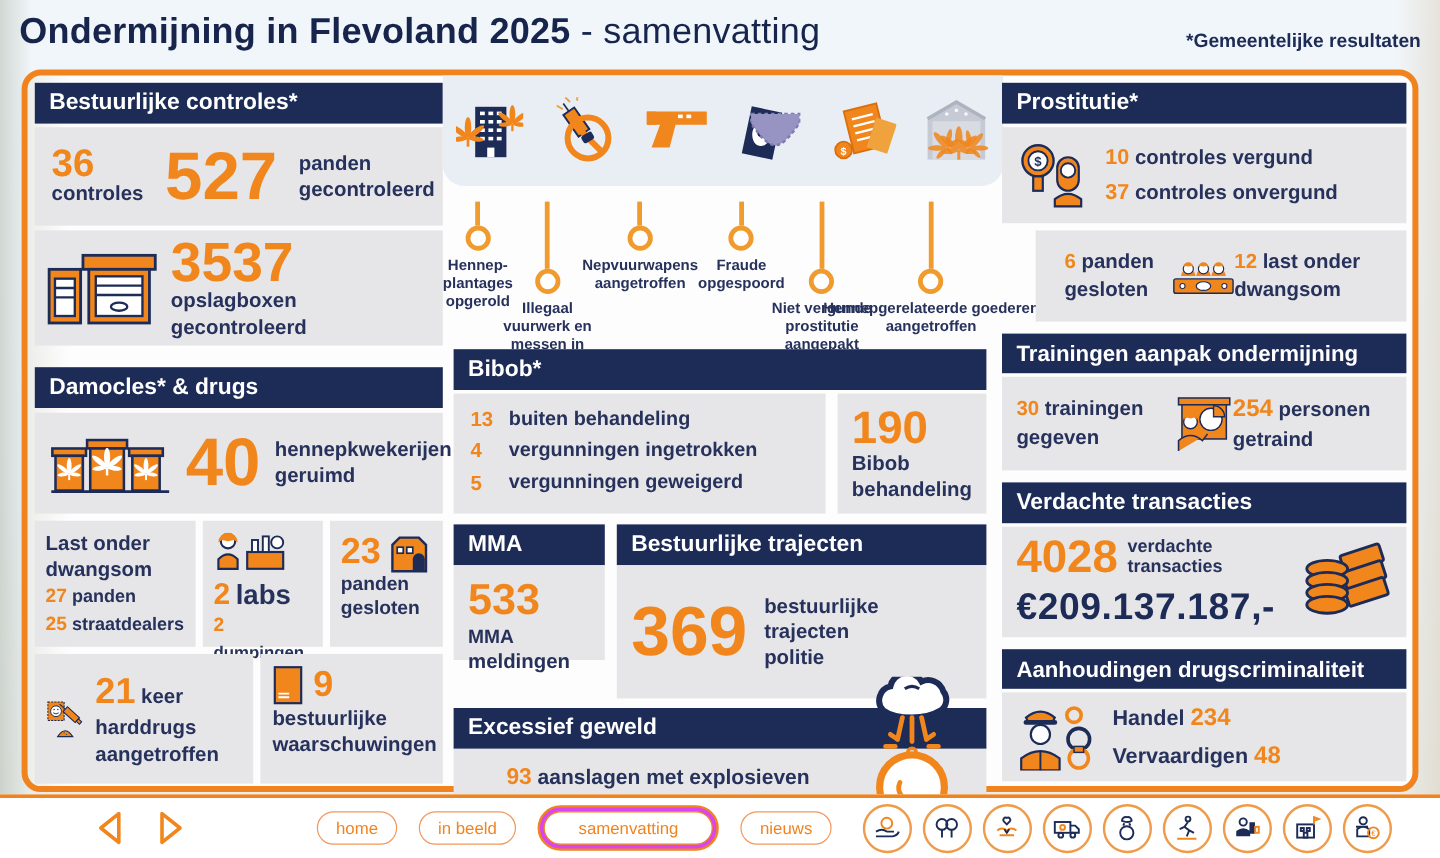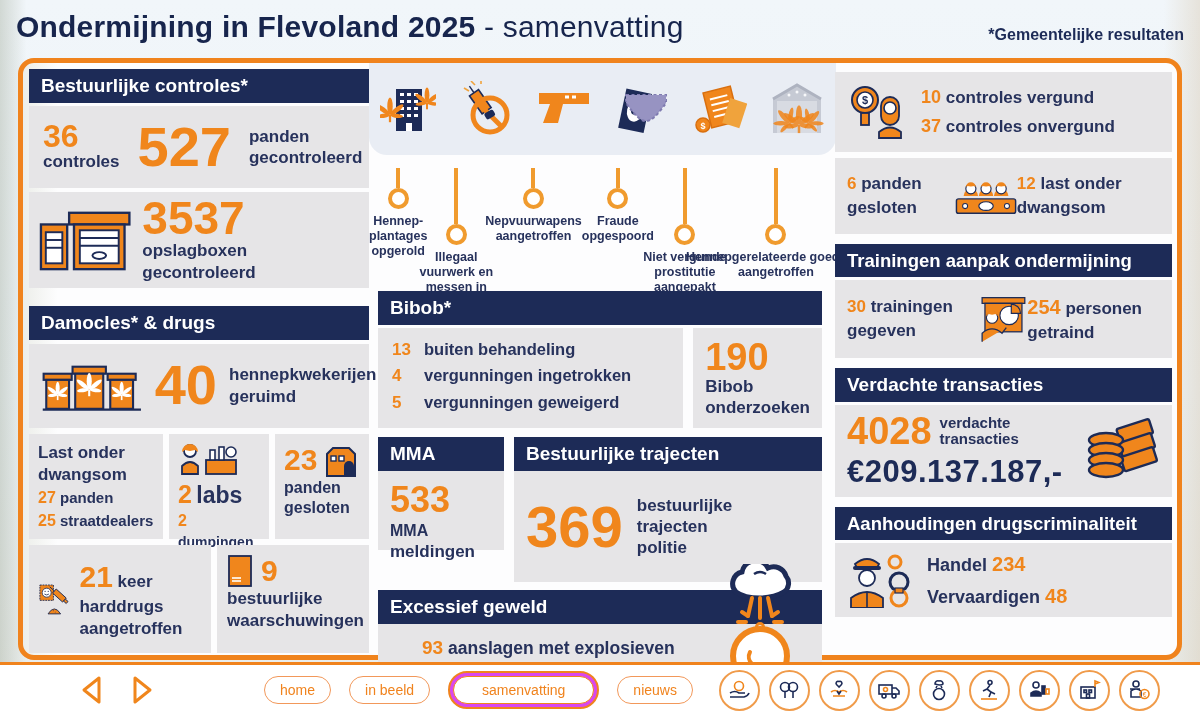--- a/index.html
+++ b/index.html
@@ -71,21 +71,21 @@
   .gw-card{padding:10px 0 10px 30px;height:72px;}
   .gw-row{font-size:17.5px;color:#27325c;font-weight:600;line-height:1.5;}
   .gw-row .num{font-size:19px;}
   .bomb{position:absolute;right:14px;top:-26px;}
 
   
   .col-right{position:absolute;left:812px;top:6px;width:337px;}
   .pr1{margin-top:3px;display:flex;align-items:center;gap:12px;padding:8px 12px;height:64px;}
   .pr-rows{font-size:17px;color:#27325c;font-weight:600;line-height:1.6;}
   .pr-rows .num{font-size:18px;}
-  .pr2{margin-top:6px;display:flex;align-items:center;justify-content:space-between;padding:8px 12px;height:60px;}
+  .pr2{margin-top:6px;display:flex;align-items:center;justify-content:space-between;padding:8px 24px;height:60px;margin-left:28px;}
   .pcol{font-size:17px;line-height:1.4;color:#27325c;font-weight:600;}
   .tr-head{margin-top:10px;}
   .tr-card{margin-top:3px;display:flex;align-items:center;justify-content:space-between;padding:6px 12px;height:66px;}
   .vt-card{margin-top:3px;display:flex;align-items:center;justify-content:space-between;padding:8px 12px;height:76px;}
   .amount{font-size:31px;font-weight:800;color:#1d2b57;letter-spacing:.5px;margin-top:4px;}
   .vt-sub{font-size:15px;line-height:1.1;}
   .ah-card{margin-top:3px;display:flex;align-items:center;gap:14px;padding:6px 12px;height:62px;}
   .ah-rows{font-size:18px;color:#27325c;font-weight:600;line-height:1.6;}
   .ah-rows .num{font-size:20px;}
 
@@ -370,21 +370,21 @@
             <span class="num">4</span>
             <span>vergunningen ingetrokken</span>
           </div>
         <div class="br">
             <span class="num">5</span>
             <span>vergunningen geweigerd</span>
           </div>
       </div>
       <div class="cd bibob-r">
         <div><span class="num n-md">190</span> <span class="lbl t17">Bibob</span></div>
-        <div class="lbl t17">onderzoeken</div>
+        <div class="lbl t17">behandeling</div>
       </div>
     </div>
 
     <div class="mma-row">
       <div class="mma-col">
         <div class="sh">MMA</div>
         <div class="cd mma-card">
           <div><span class="num" style="font-size:36px">533</span> <span class="lbl" style="font-size:16px">MMA</span></div>
           <div class="lbl t17" style="font-weight:600">meldingen</div>
         </div>
@@ -418,20 +418,21 @@
             <line x1="66" y1="48" x2="60" y2="52"></line>
         </g>
         <circle cx="48" cy="63" r="3.5" fill="none" stroke="#f0861c" stroke-width="3"></circle>
         <circle cx="48" cy="92" r="27" fill="#fff" stroke="#f0861c" stroke-width="6"></circle>
         <path d="M38,88 a10 10 0 0 0 2,12" fill="none" stroke="#f0861c" stroke-width="4" stroke-linecap="round"></path>
       </svg>
     </div>
   </div>
 
   <div class="col-right">
+    <div class="sh">Prostitutie*</div>
     <div class="cd pr1">
       <svg width="62" height="56" viewBox="0 0 62 56">
         <circle cx="18" cy="16" r="13" fill="#f0861c" stroke="#1d2b57" stroke-width="2"></circle>
         <circle cx="18" cy="16" r="8" fill="#fff" stroke="#1d2b57" stroke-width="1.6"></circle>
         <text x="18" y="20" font-size="11" font-weight="bold" fill="#1d2b57" text-anchor="middle" font-family="Liberation Sans, sans-serif">$</text>
         <rect x="14" y="29" width="8" height="12" fill="#f0861c" stroke="#1d2b57" stroke-width="1.8"></rect>
         <path d="M34,22 a9 9 0 0 1 18,0 v10 a9 9 0 0 1 -18,0 z" fill="#f0861c" stroke="#1d2b57" stroke-width="1.8"></path>
         <circle cx="43" cy="24" r="6" fill="#fff" stroke="#1d2b57" stroke-width="1.6"></circle>
         <path d="M32,54 v-6 q11,-9 22,0 v6 z" fill="#f0861c" stroke="#1d2b57" stroke-width="1.8"></path>
       </svg>

